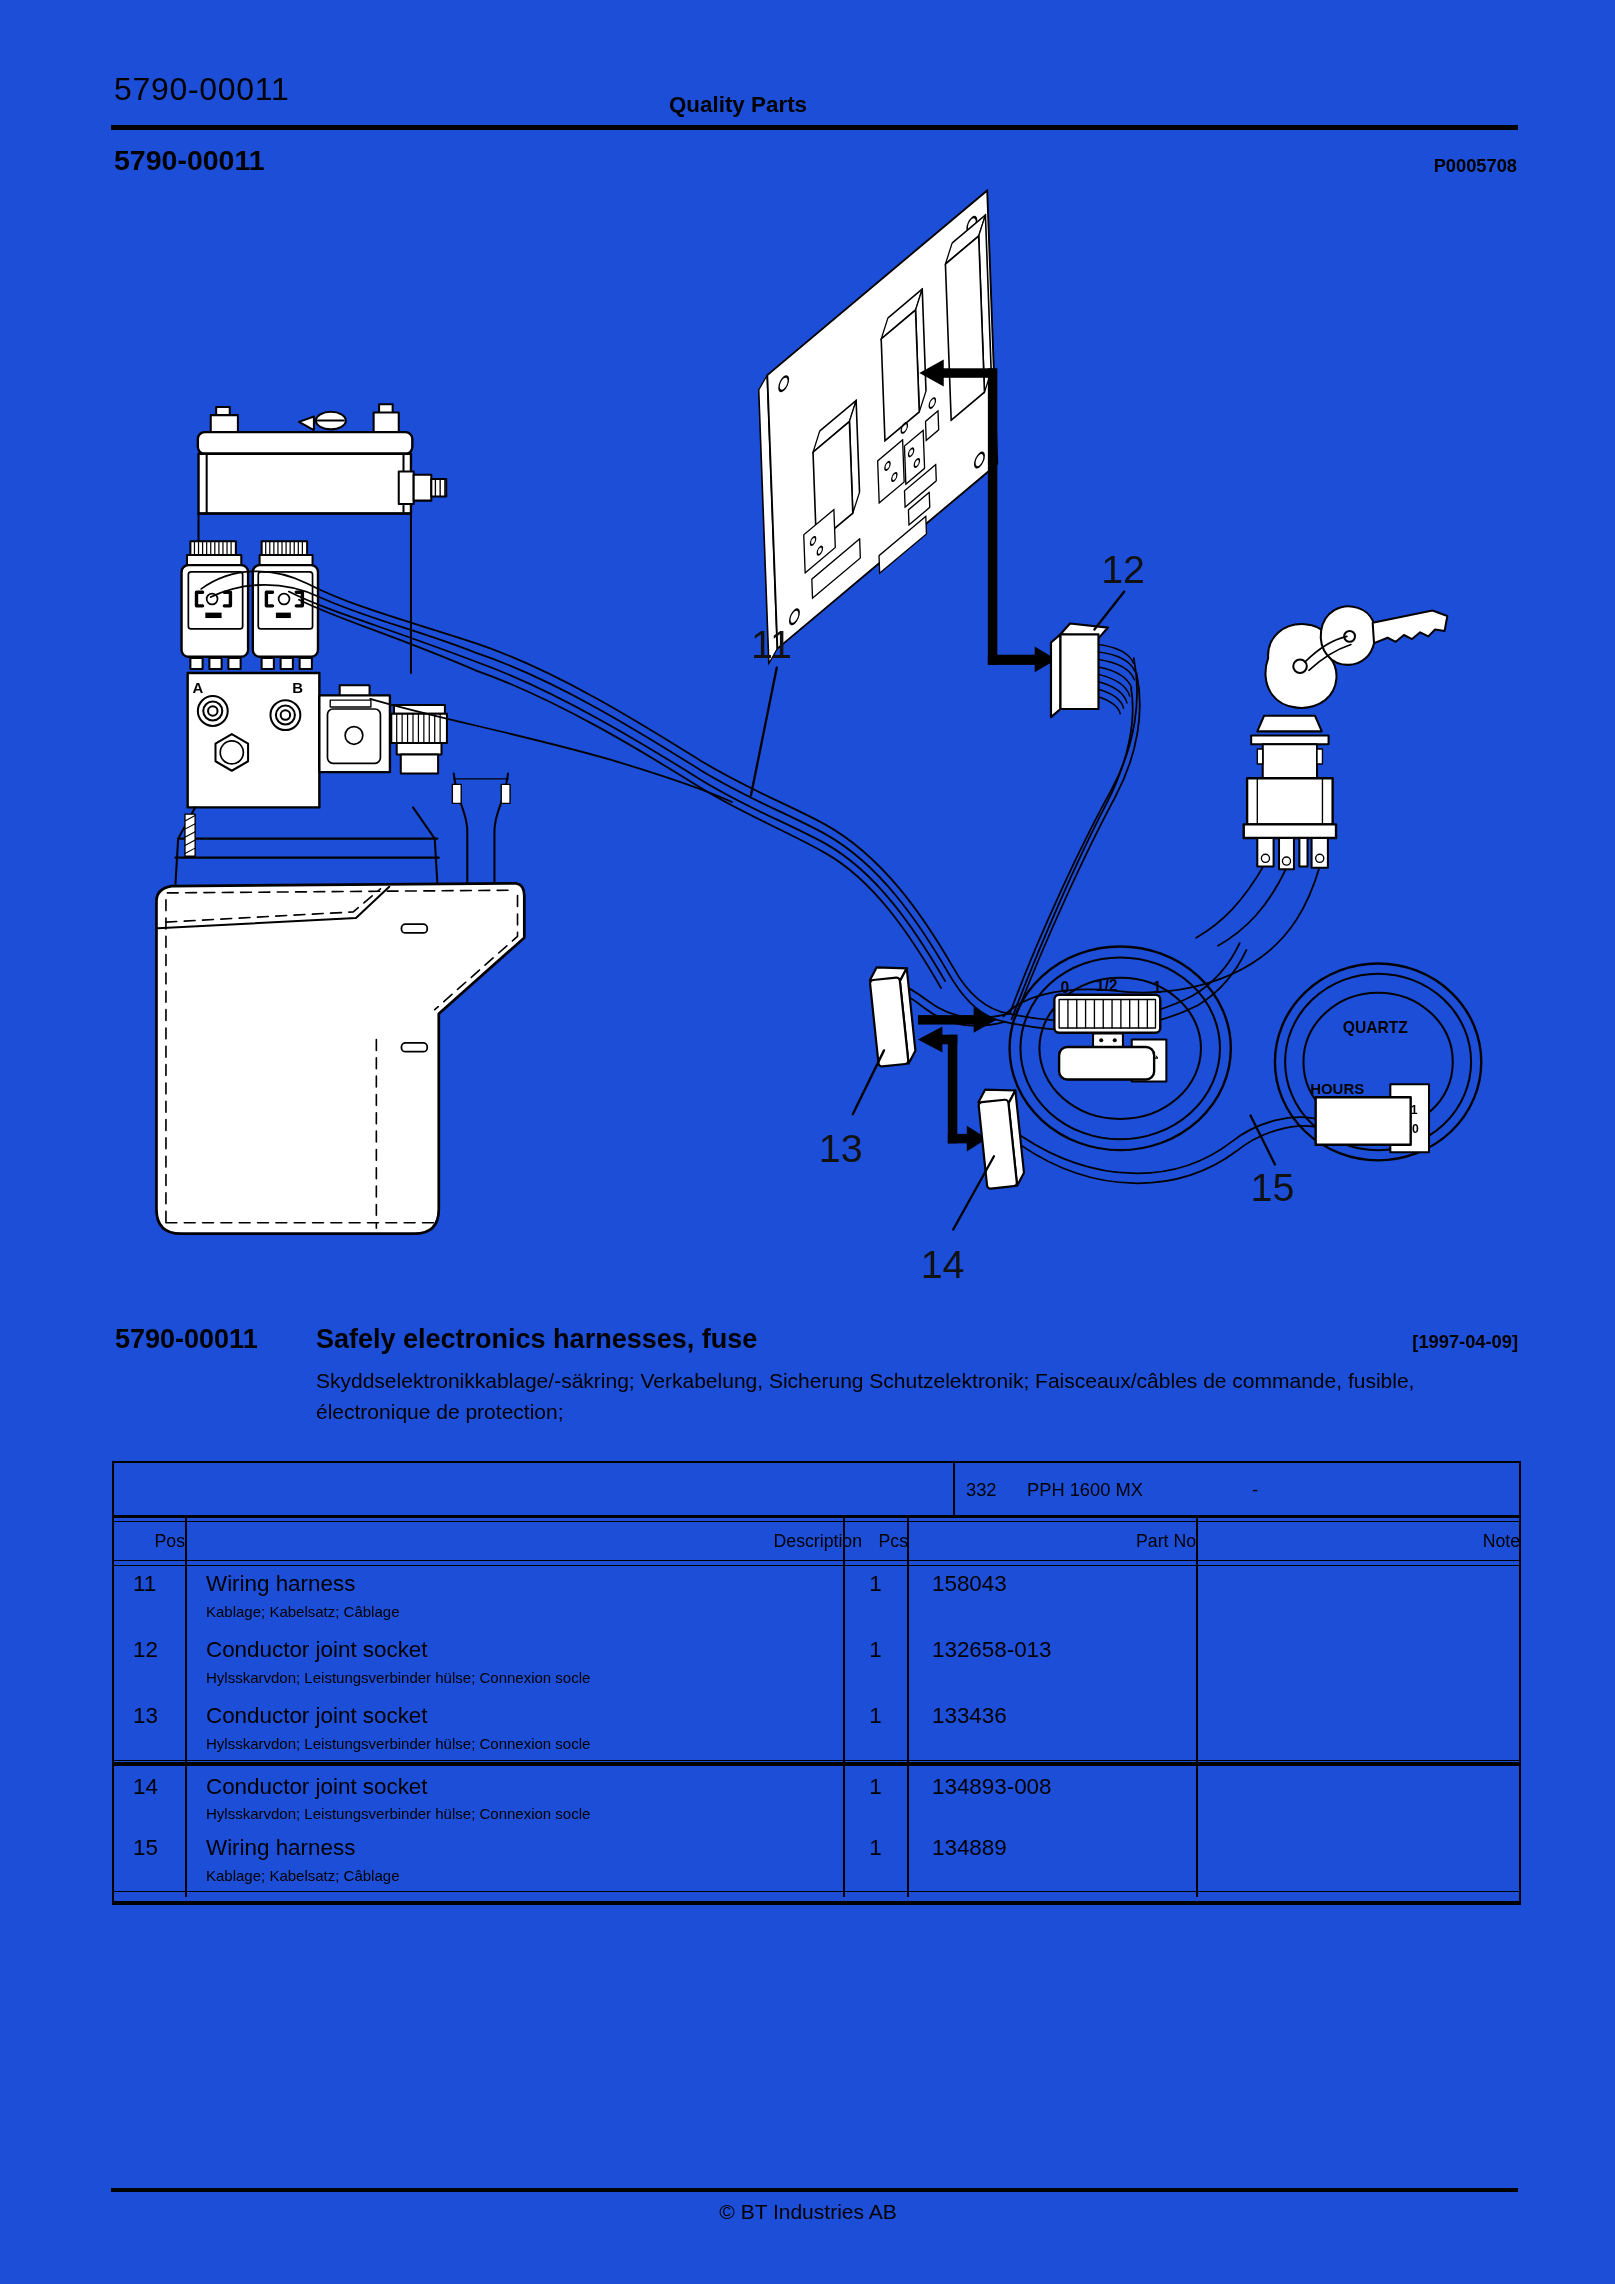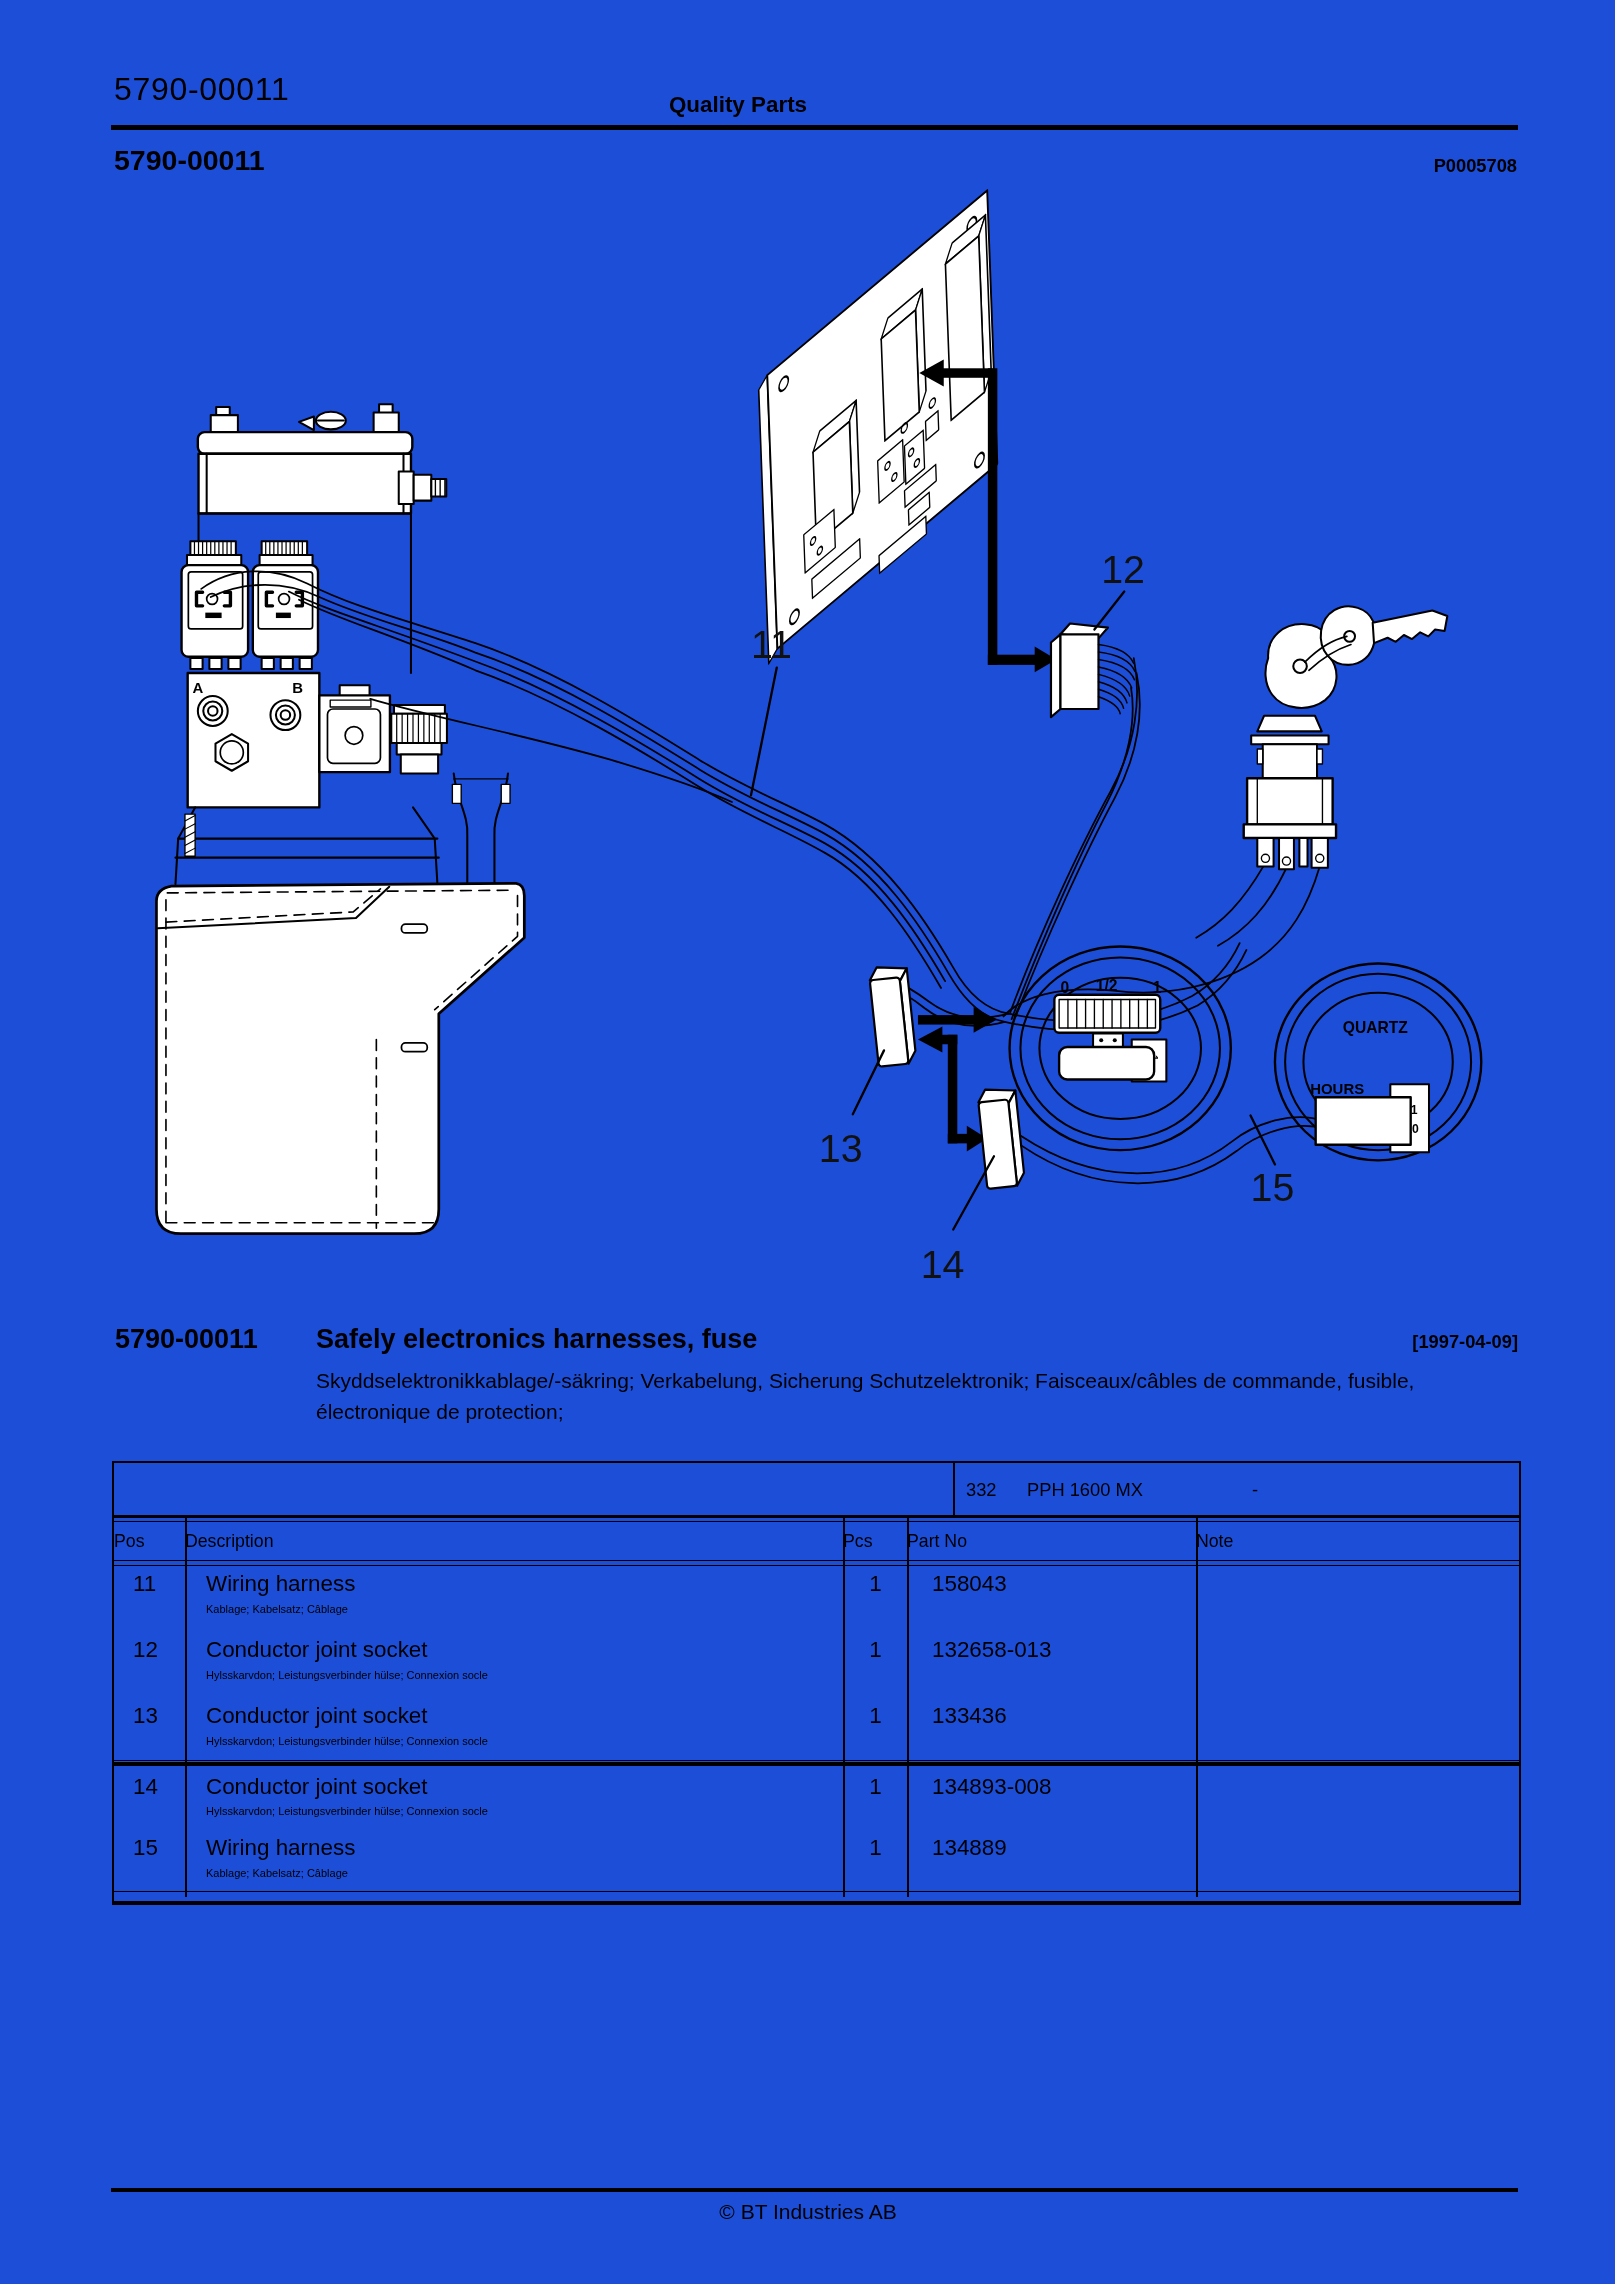--- a/index.html
+++ b/index.html
@@ -21,23 +21,23 @@
   .sec-num{left:115px;top:1324px;font-size:27px;font-weight:bold;}
   .sec-title{left:316px;top:1324px;font-size:27px;font-weight:bold;}
   .sec-date{left:1314px;top:1331px;width:204px;text-align:right;font-size:18.3px;font-weight:bold;}
   .sec-sub{left:316px;top:1366px;width:1195px;font-size:21px;line-height:146%;font-weight:400;}
   
   .ptable{left:112px;top:1461px;width:1405px;height:438px;border-left:2px solid #000;border-right:2px solid #000;border-top:2.7px solid #000;border-bottom:4.8px solid #000;}
   .ptable .cell{position:absolute;white-space:nowrap;}
   .model-204{left:852px;top:16.3px;font-size:18.3px;}
   .model-name{left:913px;top:16.3px;font-size:18.3px;}
   .model-dash{left:1138px;top:16.3px;font-size:18.3px;}
-  .colhead{position:absolute;top:68px;text-align:left;font-size:17.7px;}
+  .colhead{position:absolute;top:68px;text-align:right;font-size:17.7px;}
   .row-main{font-size:22.4px;}
-  .row-alt{font-size:11px;}
+  .row-alt{font-size:15px;}
   
   .rule-bottom{left:111px;top:2188px;width:1407px;height:4.1px;}
   .footer-text{left:0;top:2200px;width:1616px;text-align:center;font-size:21px;}
   svg text{font-family:"Liberation Sans","DejaVu Sans",sans-serif;}
 </style>
 </head>
 <body>
 
 <div class="page">
 

